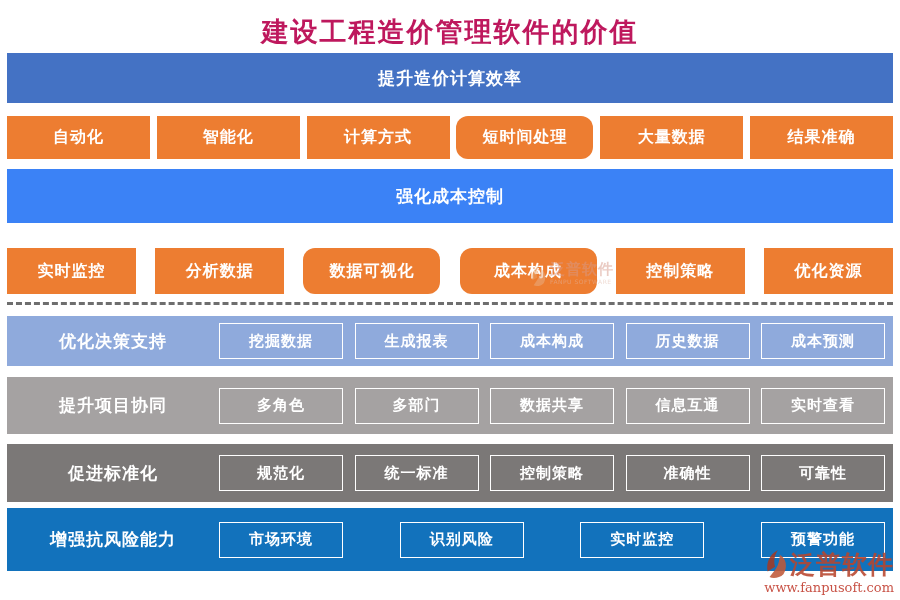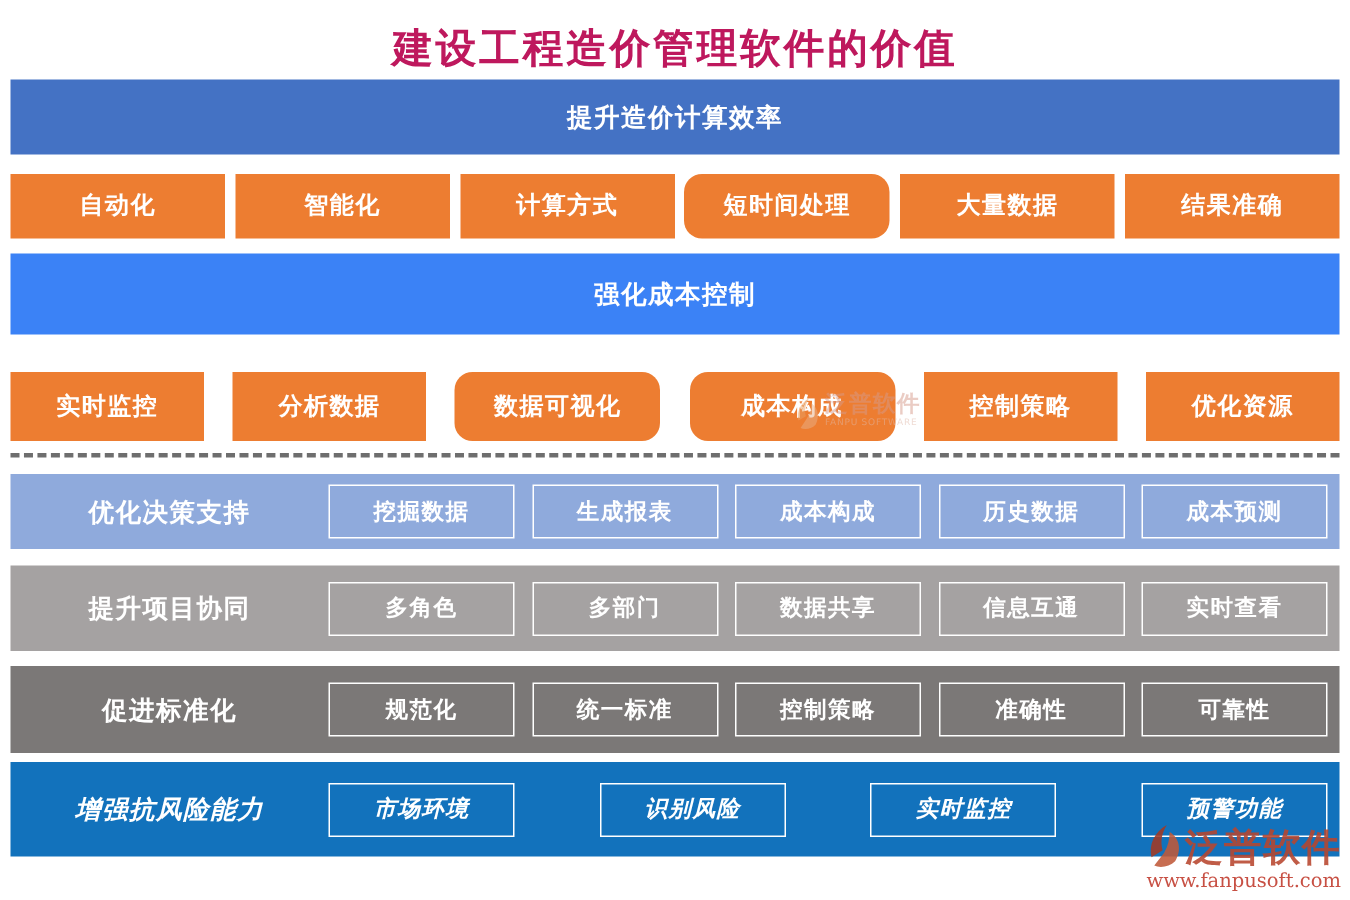--- a/index.html
+++ b/index.html
@@ -41,21 +41,21 @@
   .dashed-divider{
     margin:8px 7px 0;height:0;border-top:3px dashed #6E6E6E;
   }
 
   .band{
     margin:0 7px;display:flex;align-items:center;color:#fff;
   }
   .band-1{margin-top:11px;height:50px;background:#8FAADC;}
   .band-2{margin-top:11px;height:57px;background:#A5A2A2;}
   .band-3{margin-top:10px;height:58px;background:#7B7877;}
-  .band-4{margin-top:6px;height:63px;background:#1272BC;font-style:italic;}
+  .band-4{margin-top:6px;height:63px;background:#1272BC;}
   .band-label{
     width:212px;flex:0 0 212px;text-align:center;
     font-weight:bold;font-size:17px;letter-spacing:1px;
   }
   .band-chips{
     flex:1;display:flex;justify-content:space-between;
     padding-right:8px;align-items:center;
   }
   .chip{
     width:122px;height:34px;border:1px solid #ffffff;

